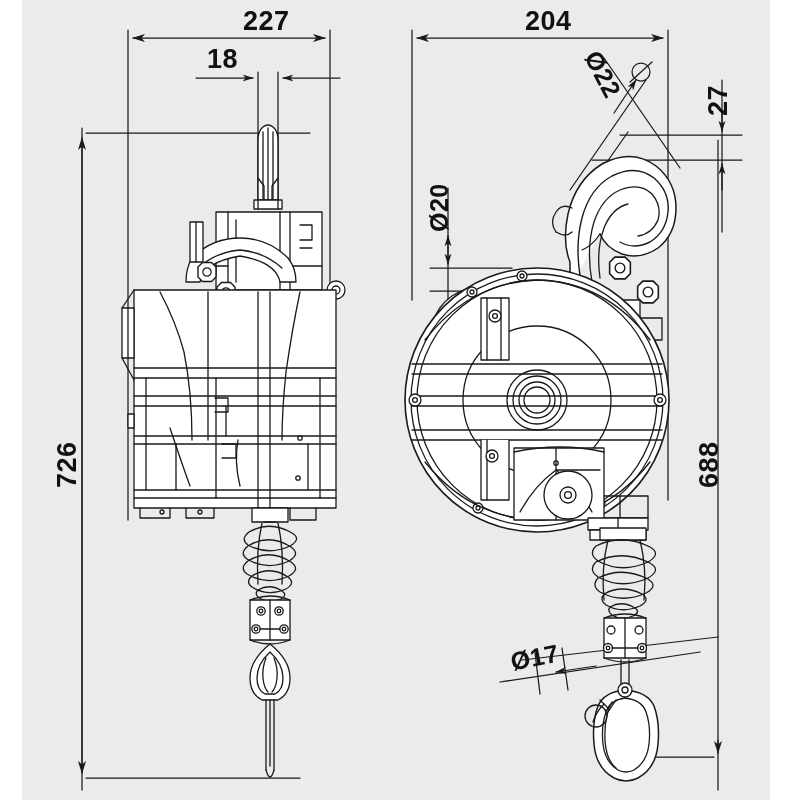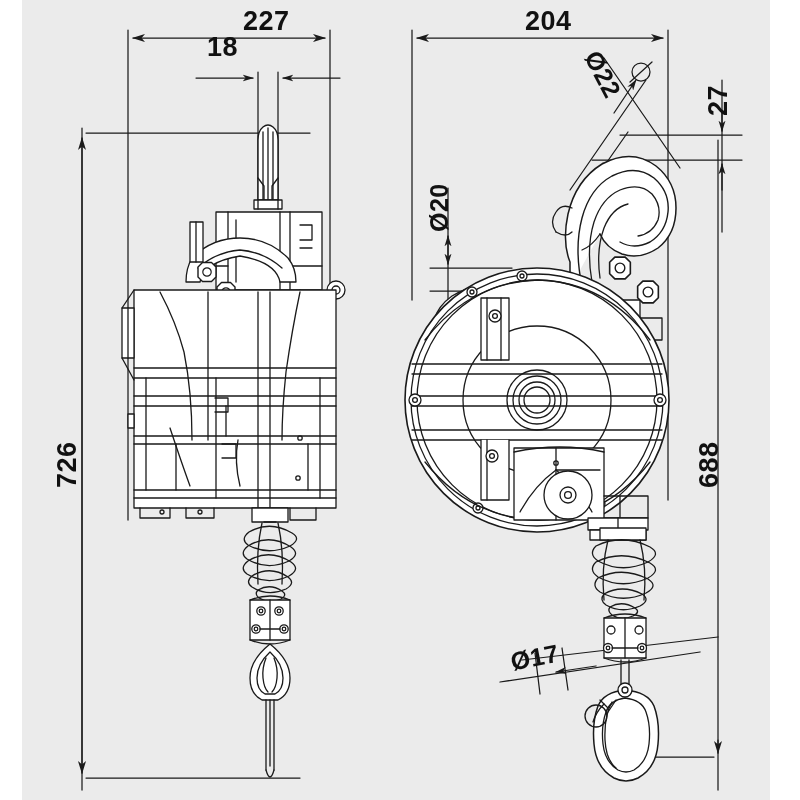--- a/index.html
+++ b/index.html
@@ -418,21 +418,21 @@
           <path d="M600,700 L608,708"></path>
           <path d="M616,700 L608,712"></path>
         </g>
       </g>
 
     </g>
   </svg>
 
   <div class="dimlabel sz-lg" style="left:243px; top:6px;">227</div>
 
-  <div class="dimlabel sz-lg" style="left:207px; top:32px;">18</div>
+  <div class="dimlabel sz-lg" style="left:207px; top:44px;">18</div>
 
   <div class="dimlabel sz-lg" style="left:52px; top:488px; transform:rotate(-90deg); transform-origin:left top;">726</div>
 
   <div class="dimlabel sz-lg" style="left:525px; top:6px;">204</div>
 
   <div class="dimlabel sz-md" style="left:604px; top:46px; transform:rotate(62deg); transform-origin:left top;">Ø22</div>
 
   <div class="dimlabel sz-lg" style="left:703px; top:116px; transform:rotate(-90deg); transform-origin:left top;">27</div>
 
   <div class="dimlabel sz-md" style="left:425px; top:232px; transform:rotate(-90deg); transform-origin:left top;">Ø20</div>

